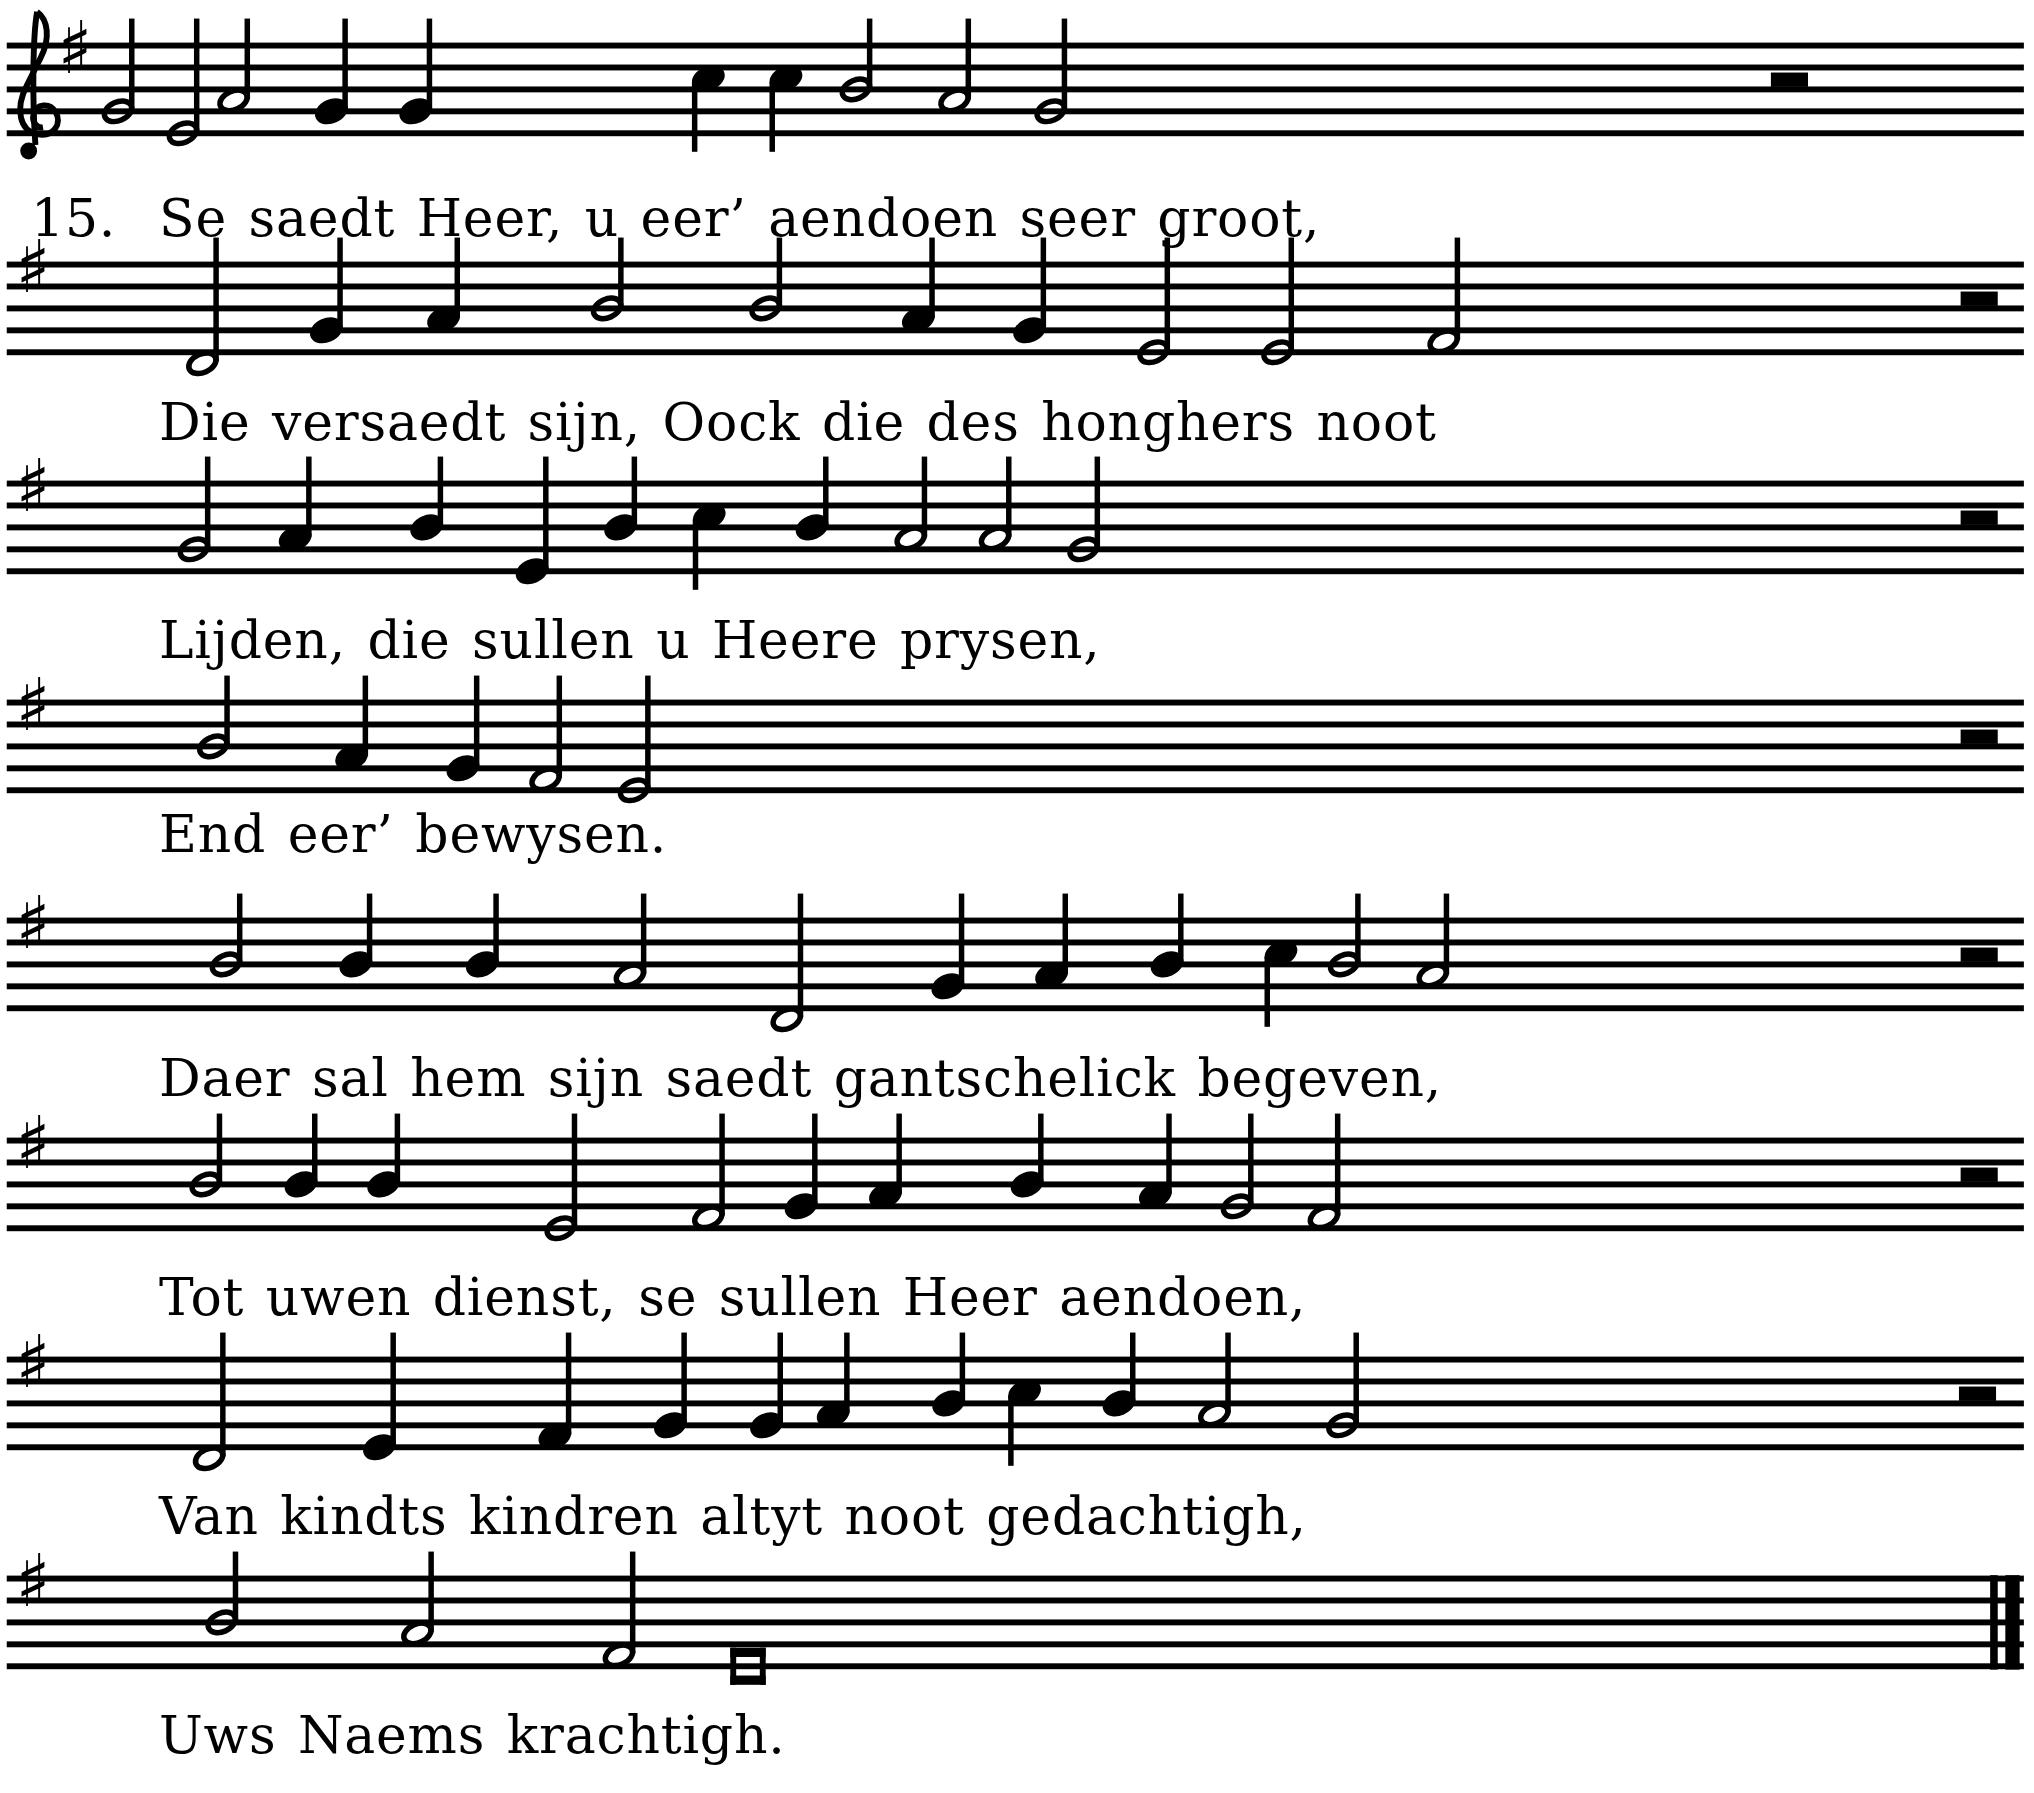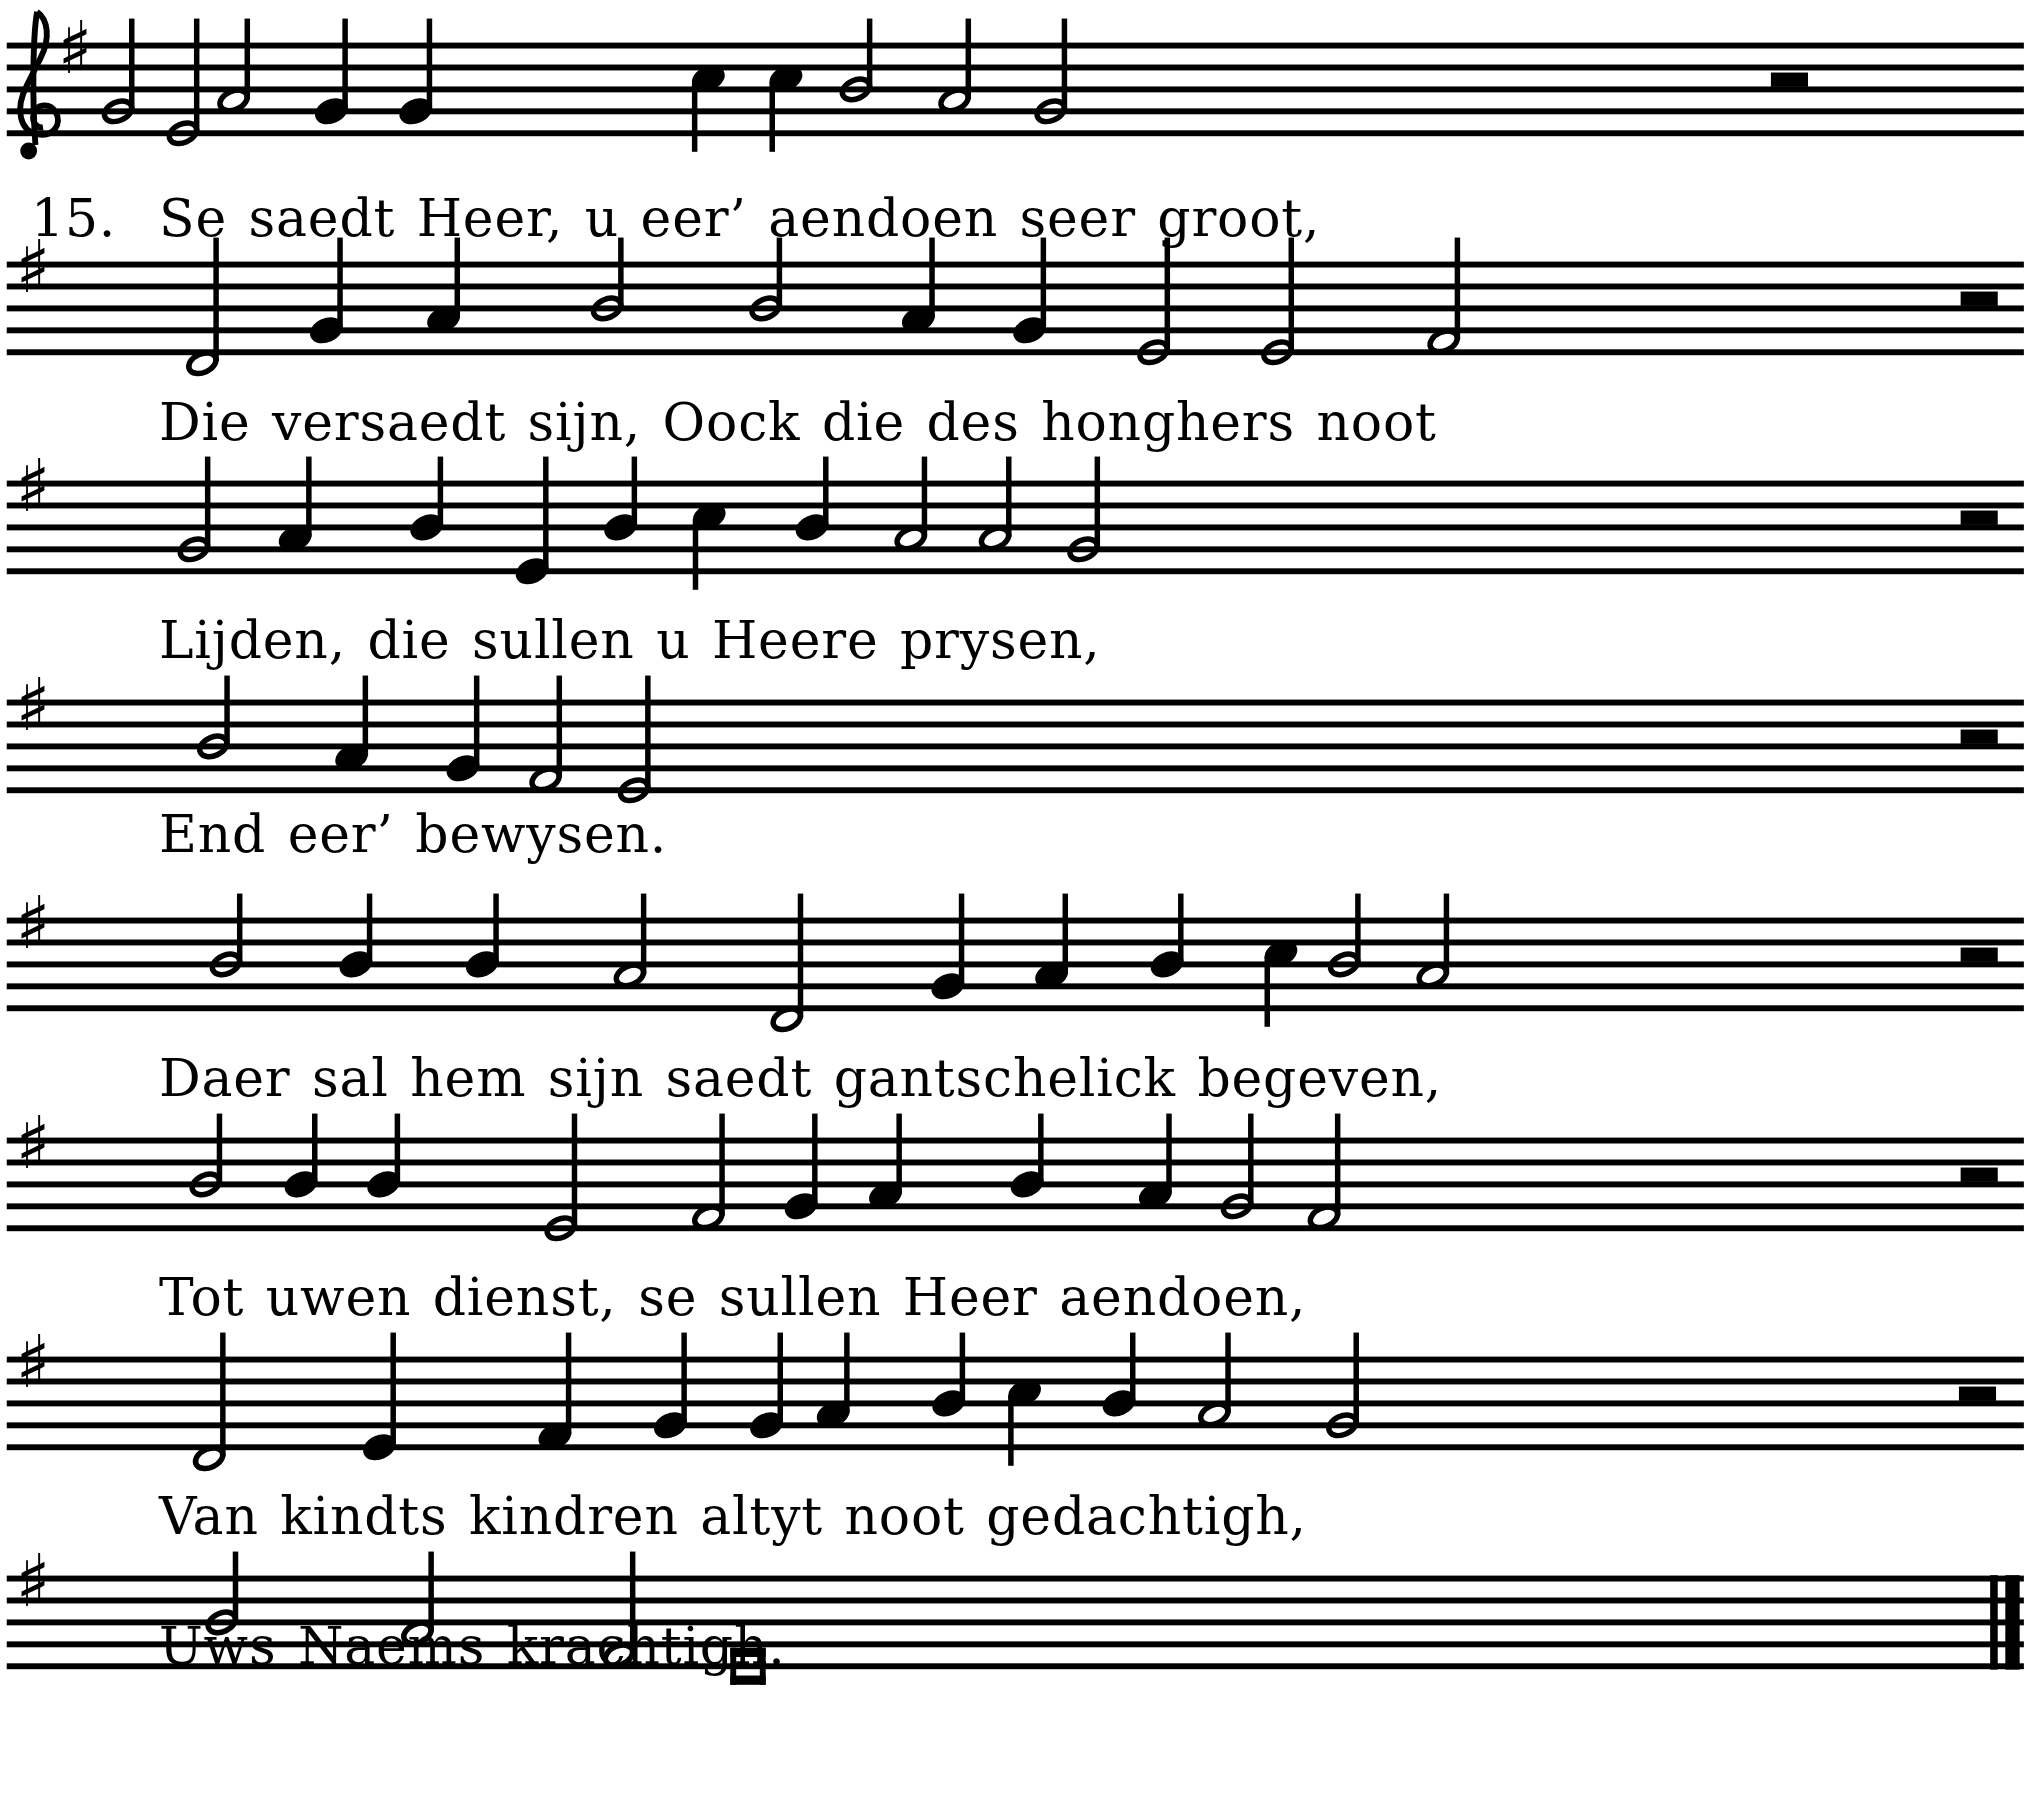--- a/index.html
+++ b/index.html
@@ -246,16 +246,16 @@
     </div>
 
   <div class="lyrics">
     <div class="lyric" style="top:192px"><span class="vnum">15.</span><span>Se saedt Heer, u eer’ aendoen seer groot,</span></div>
     <div class="lyric" style="top:396px"><span>Die versaedt sijn, Oock die des honghers noot</span></div>
     <div class="lyric" style="top:614px"><span>Lijden, die sullen u Heere prysen,</span></div>
     <div class="lyric" style="top:808px"><span>End eer’ bewysen.</span></div>
     <div class="lyric" style="top:1052px"><span>Daer sal hem sijn saedt gantschelick begeven,</span></div>
     <div class="lyric" style="top:1271px"><span>Tot uwen dienst, se sullen Heer aendoen,</span></div>
     <div class="lyric" style="top:1490px"><span>Van kindts kindren altyt noot gedachtigh,</span></div>
-    <div class="lyric" style="top:1620px"><span>Uws Naems krachtigh.</span></div>
+    <div class="lyric" style="top:1709px"><span>Uws Naems krachtigh.</span></div>
   </div>
 </div>
 
 
 </body></html>

